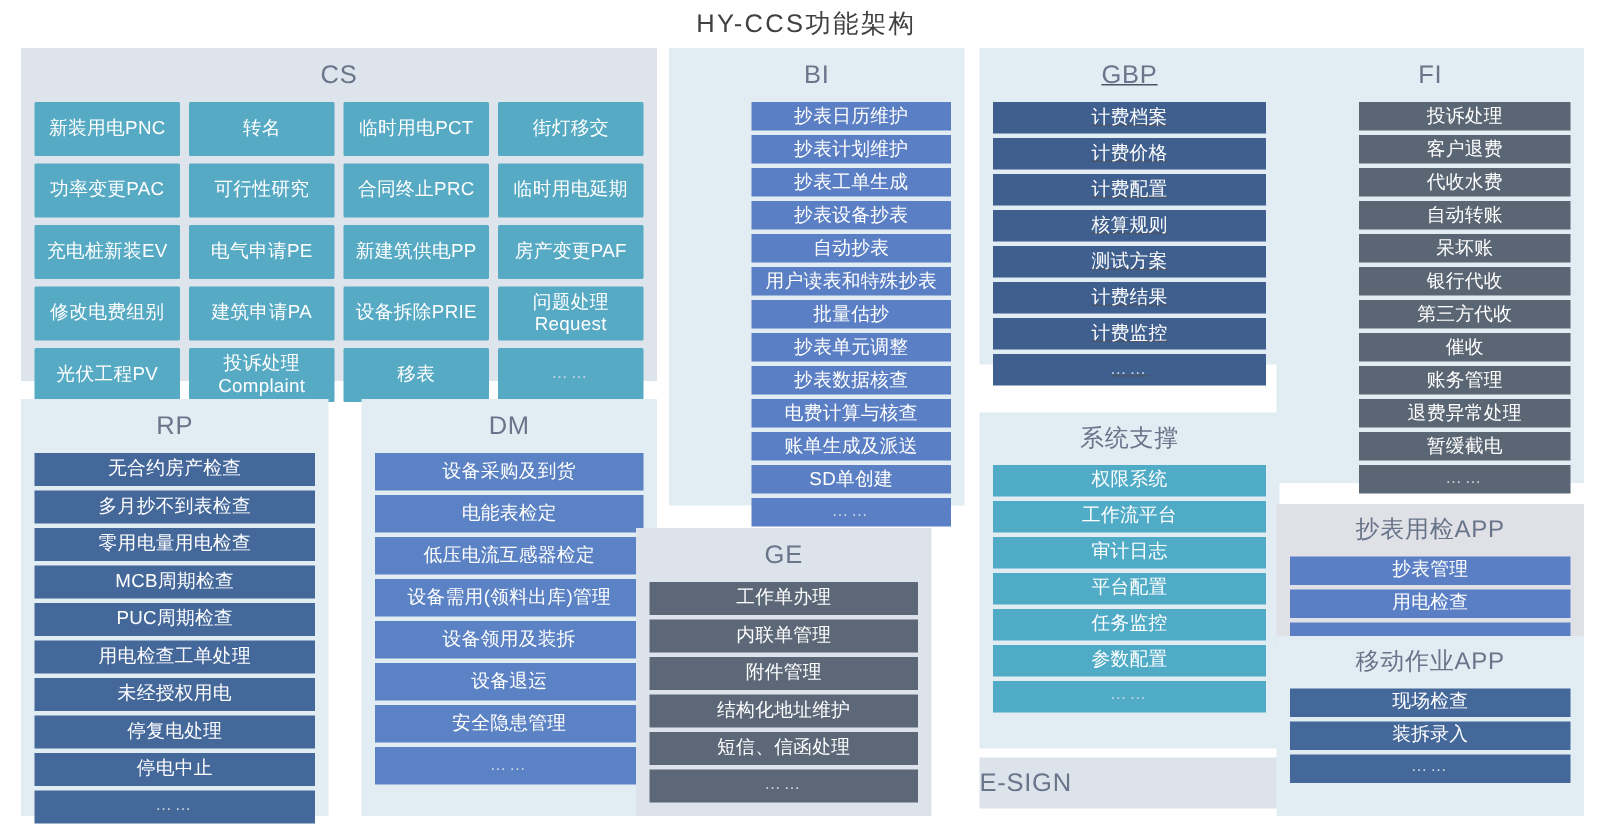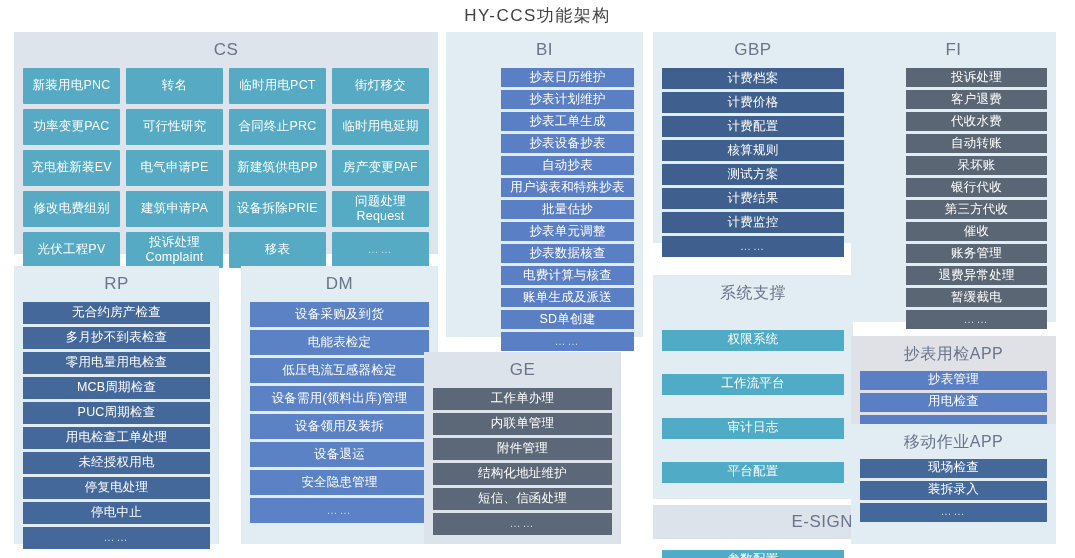--- a/index.html
+++ b/index.html
@@ -72,41 +72,41 @@
   }
   .tile.dots { color: #cfd9e6; letter-spacing: 2px; font-size: 11px; }
 
   
   .t-teal   { background: #56aac4; }
   .t-peri   { background: #5b82c4; }
   .t-steel  { background: #45689b; }
   .t-slate  { background: #3f5f8e; }
   .t-dslate { background: #5c6878; }
   .t-dgray  { background: #5b6674; }
-  .t-teal2  { background: #4fabc6; margin-top: 20px; }
+  .t-teal2  { background: #4fabc6; }
   .t-peri2  { background: #5b7fc4; }
 
   
   #panel-cs { left: 14px; top: 32px; width: 424px; height: 222px; }
   #cs-grid {
     display: grid;
     grid-template-columns: repeat(4, 1fr);
     gap: 5px 6px;
   }
   #cs-grid .tile { height: 36px; border-radius: 1px; }
 
   
   #panel-rp { left: 14px;  top: 266px; width: 205px; height: 278px; }
   #panel-dm { left: 241px; top: 266px; width: 197px; height: 278px; }
   #panel-bi { left: 446px; top: 32px;  width: 197px; height: 305px; }
   #panel-ge { left: 424px; top: 352px; width: 197px; height: 192px; }
-  #panel-gbp{ left: 653px; top: 32px;  width: 200px; height: 211px; }
+  #panel-gbp{ left: 653px; top: 32px;  width: 200px; height: 211px; text-decoration: underline; }
   #panel-sys{ left: 653px; top: 275px; width: 200px; height: 224px; }
   #panel-esign{ left: 653px; top: 505px; width: 200px; height: 34px;
-                display: flex; align-items: center; justify-content: flex-end;
+                display: flex; align-items: center; justify-content: flex-start;
                 padding: 0; }
   #panel-esign .panel-title { margin: 0; }
   #panel-fi { left: 851px; top: 32px;  width: 205px; height: 290px; }
   #panel-app1{ left: 851px; top: 336px; width: 205px; height: 96px; }
   #panel-app2{ left: 851px; top: 424px; width: 205px; height: 120px; }
 
   #rp-list  .tile { height: 22px; }
   #dm-list  .tile { height: 25px; }
   #bi-list  .tile { height: 19px; }
   #ge-list  .tile { height: 22px; }

